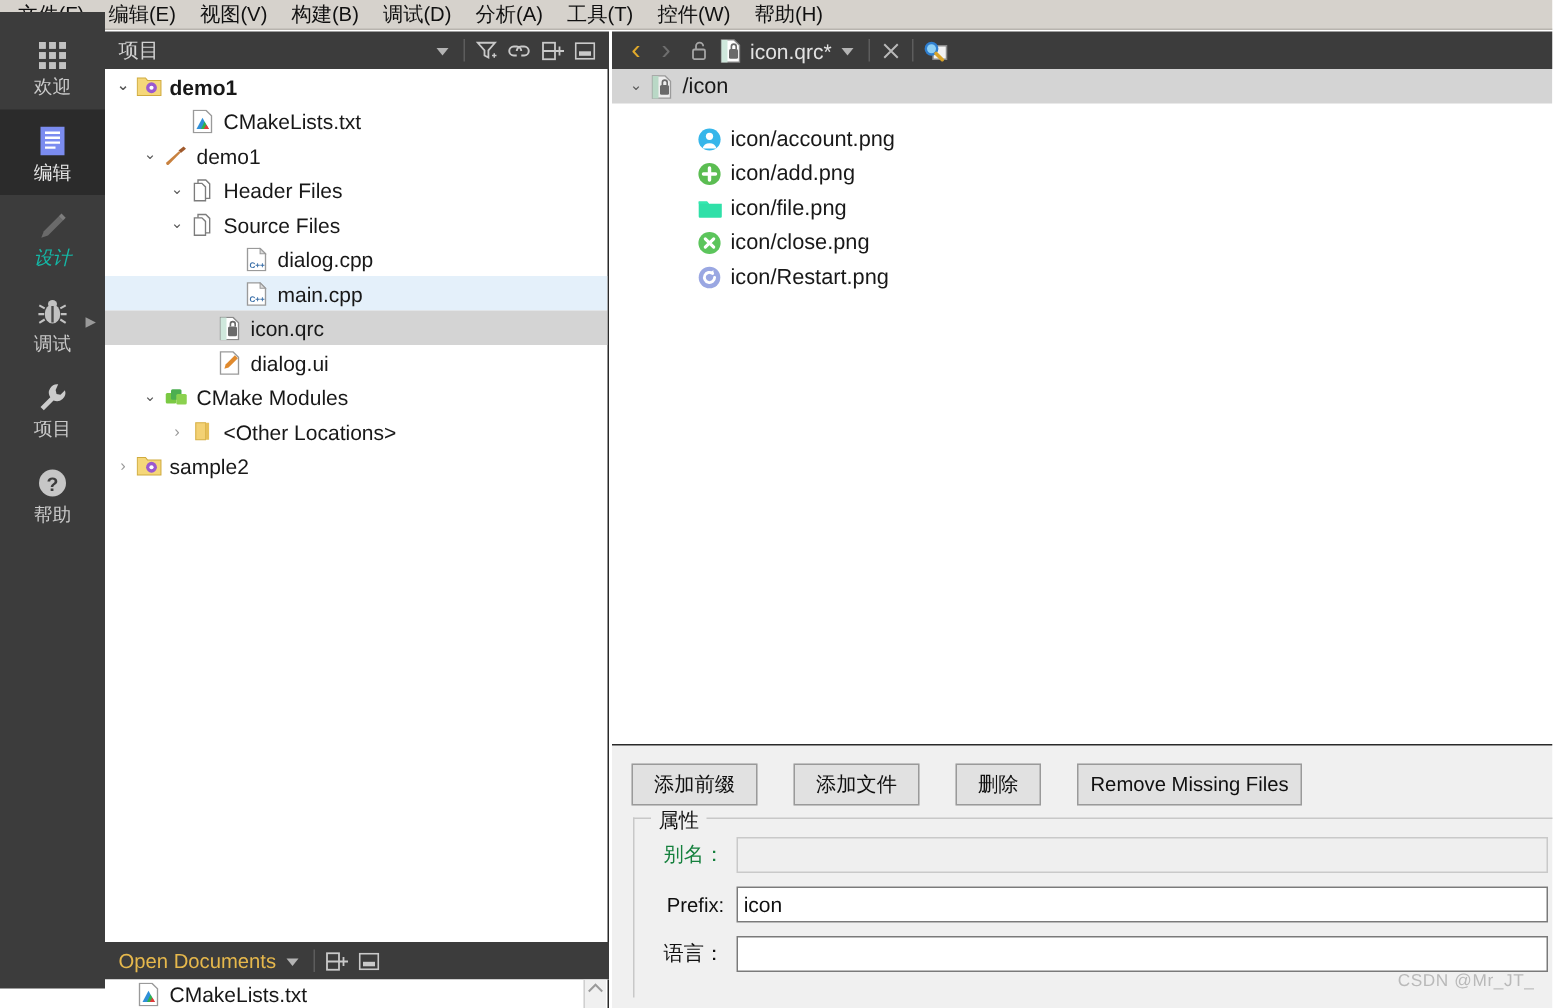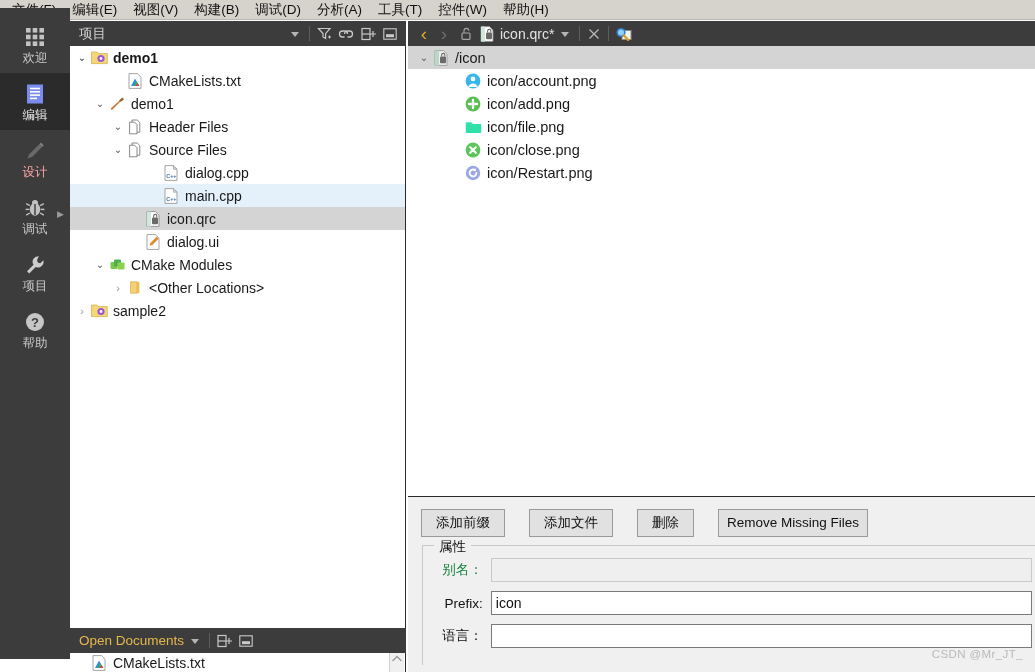--- a/index.html
+++ b/index.html
@@ -30,21 +30,21 @@
     position:absolute;left:0;top:8px;width:70px;height:651px;
     background:#3c3c3c;
   }
   .act{
     width:70px;height:57px;display:flex;flex-direction:column;
     align-items:center;justify-content:center;gap:3px;cursor:pointer;
   }
   .act .lbl{font-size:12.5px;color:#c9c9c9;line-height:1;}
   .act.selected{background:#2b2b2b;}
   .act.selected .lbl{color:#e8e8e8;}
-  .act.disabled .lbl{color:#fca5a5;}
+  .act.disabled .lbl{color:#14b8a6;font-style:italic;}
   .act .ico{height:24px;display:flex;align-items:center;justify-content:center;}
   .act-arrow{
     position:absolute;color:#9a9a9a;font-size:9px;
   }
 
   
   .dockhdr{
     position:absolute;background:#3c3c3c;height:25px;
     display:flex;align-items:center;box-sizing:border-box;
   }
@@ -504,21 +504,21 @@
         <svg width="14" height="16" viewBox="0 0 14 16">
           <path d="M1 .6 h8.4 l3.6 3.6 v11.2 h-12 z" fill="#eeeeee" stroke="#9a9a9a" stroke-width=".9"></path>
           <path d="M1 .6 h4 v15 h-4 z" fill="#b9d8c6"></path>
           <rect x="6" y="6.6" width="6" height="6.6" rx="1" fill="#6a6a6a"></rect>
           <path d="M7.6 6.6 v-1.6 a1.6 1.6 0 0 1 3.2 0 v1.6" fill="none" stroke="#6a6a6a" stroke-width="1.1"></path>
         </svg>
       </span>
       <span class="rlabel">/icon</span>
     </div>
 
-    <div class="row" style="padding-left:40px;">
+    <div class="row" style="padding-left:40px;margin-top:12px;">
       <span class="arrow none">›</span>
       <span class="ricon">
         <svg width="16" height="16" viewBox="0 0 16 16">
           <circle cx="8" cy="8" r="7.4" fill="#36b6ea"></circle>
           <circle cx="8" cy="5.9" r="2.4" fill="#ffffff"></circle>
           <path d="M3.3 14 a4.9 4.9 0 0 1 9.4 0 z" fill="#ffffff"></path>
         </svg>
       </span>
       <span class="rlabel">icon/account.png</span>
     </div>

